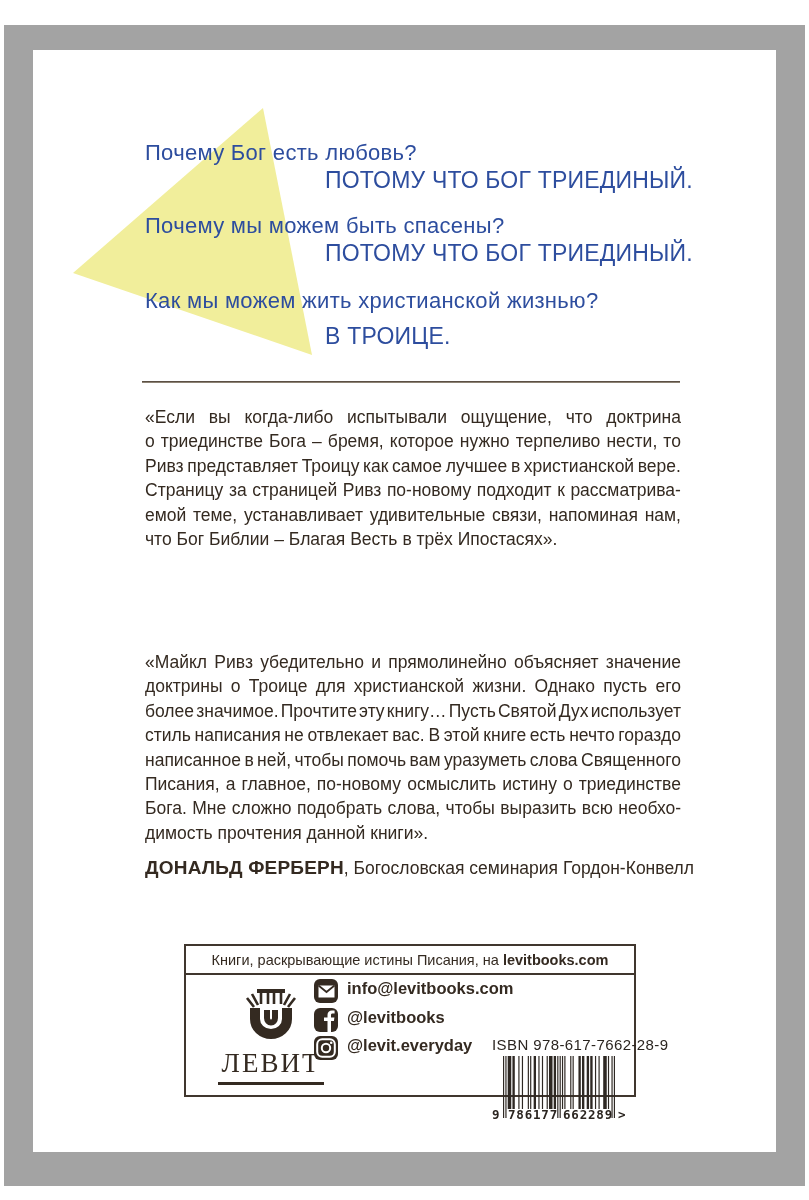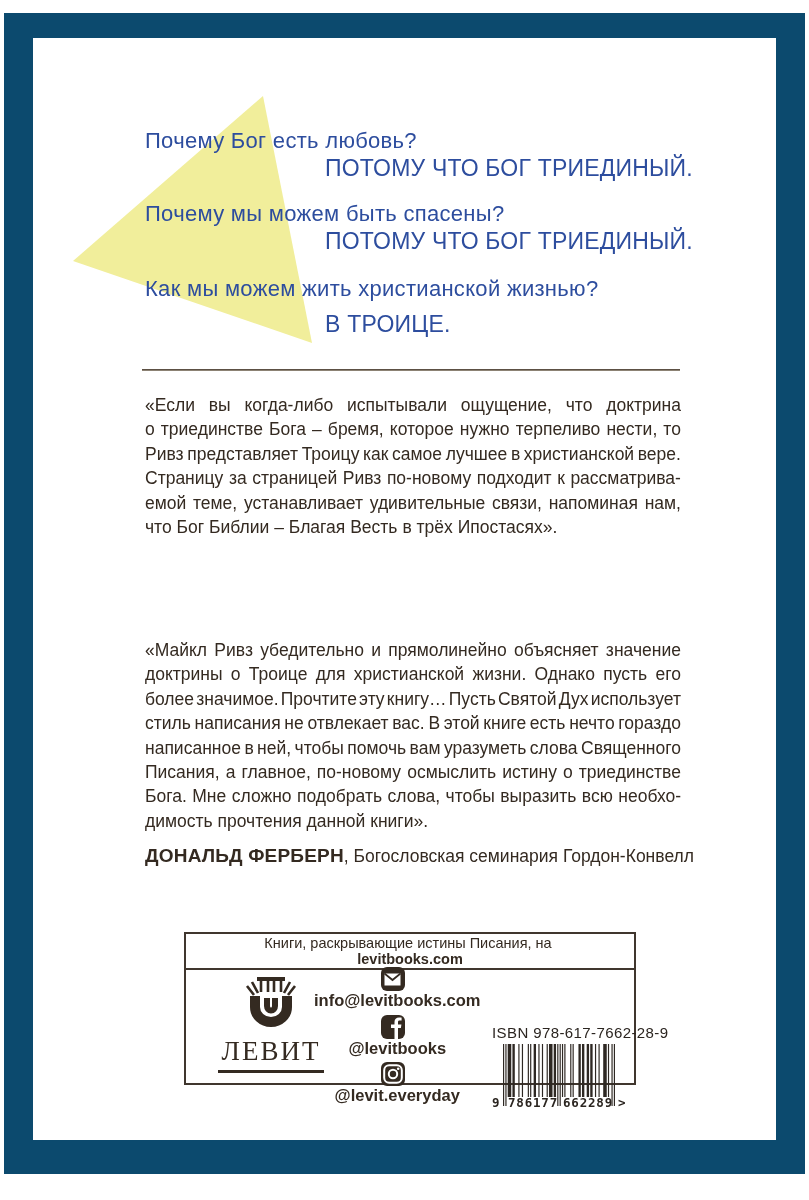--- a/index.html
+++ b/index.html
@@ -1,19 +1,19 @@
 <!DOCTYPE html>
 <html style="--blue: #2d4d9e; --yellow: #f1ee9b; --ink: #342a21;"><head>
 <meta charset="utf-8">
 <style>
   * { margin:0; padding:0; box-sizing:border-box; }
   html,body { width:809px; height:1200px; background:#fff; font-family:"Liberation Sans",sans-serif; }
   body { position:relative; overflow:hidden; }
 
-  .frame { position:absolute; left:4px; top:13px; width:801px; height:1161px; background:#0c4a6e; }
+  .frame { position:absolute; left:4px; top:25px; width:801px; height:1161px; background:#a3a3a3; }
   .card  { position:absolute; left:29px; top:25px; width:743px; height:1102px; background:#ffffff; }
 
   .tri-svg { position:absolute; left:0; top:0; width:743px; height:1102px; z-index:0; }
 
   .layer { position:absolute; z-index:1; }
 
   
   .qa { left:112px; top:90px; width:540px; height:250px; }
   .q  { position:absolute; left:0; font-size:22px; letter-spacing:.3px; color:var(--blue); white-space:nowrap; }
   .a  { position:absolute; left:180px; font-size:23px; letter-spacing:.2px; color:var(--blue); white-space:nowrap; }
@@ -25,30 +25,30 @@
   .qline { display:flex; justify-content:space-between; line-height:24.4px; height:24.4px; overflow:visible; }
   .qline span { white-space:pre; }
   .qline.last { justify-content:flex-start; gap:.28em; }
 
   .attr { left:112px; width:536px; color:var(--ink); white-space:nowrap; }
   .attr-name  { font-weight:bold; font-size:19px; letter-spacing:.2px; }
   .attr-affil { font-size:17.5px; }
 
   
   .info-box { left:151px; top:894px; width:452px; height:153px; border:2px solid #40362e; background:#fff; }
-  .info-header { height:36px; border-bottom:2px solid #40362e; display:flex; align-items:center; justify-content:center; font-size:14.5px; color:var(--ink);flex-direction:column; }
+  .info-header { height:29px; border-bottom:2px solid #40362e; display:flex; align-items:center; justify-content:center; font-size:14.5px; color:var(--ink); }
   .info-header .pre  { white-space:pre; }
   .info-header .site { font-weight:bold; white-space:pre; }
 
   .logo { position:absolute; left:26px; top:40px; width:118px; text-align:center; }
   .logo-text { font-family:"Liberation Serif",serif; font-size:27px; letter-spacing:2px; color:var(--ink); margin-top:4px; }
   .logo-underline { height:3px; background:var(--ink); margin:3px 6px 0; }
 
   .contacts { position:absolute; left:128px; top:33px; }
-  .contact { display:flex; align-items:center; margin-bottom:4.5px;flex-direction:column; }
+  .contact { display:flex; align-items:flex-start; margin-bottom:4.5px; }
   .cicon { width:24px; height:24px; border-radius:6px; background:var(--ink); display:flex; align-items:center; justify-content:center; margin-right:9px; flex:none; }
   .clabel { font-weight:bold; font-size:16.5px; color:var(--ink); white-space:nowrap; }
 
   .barcode { position:absolute; left:306px; top:46px; width:134px; }
   .isbn { font-size:15px; letter-spacing:.4px; text-align:center; color:#2b2520; white-space:nowrap;margin-top:44px; }
   .bars { display:block; margin:3px 0 0 11px; width:112px; height:62px; }
   .bars rect { fill:#2e2823; }
   .bdigits { position:relative; height:14px; margin-top:-11px; font-family:"DejaVu Sans Mono",monospace; font-size:12.5px; font-weight:bold; color:#2b2520; }
   .bdigits .d0 { position:absolute; left:0; }
   .bdigits .g1 { position:absolute; left:16px; letter-spacing:.8px; }

